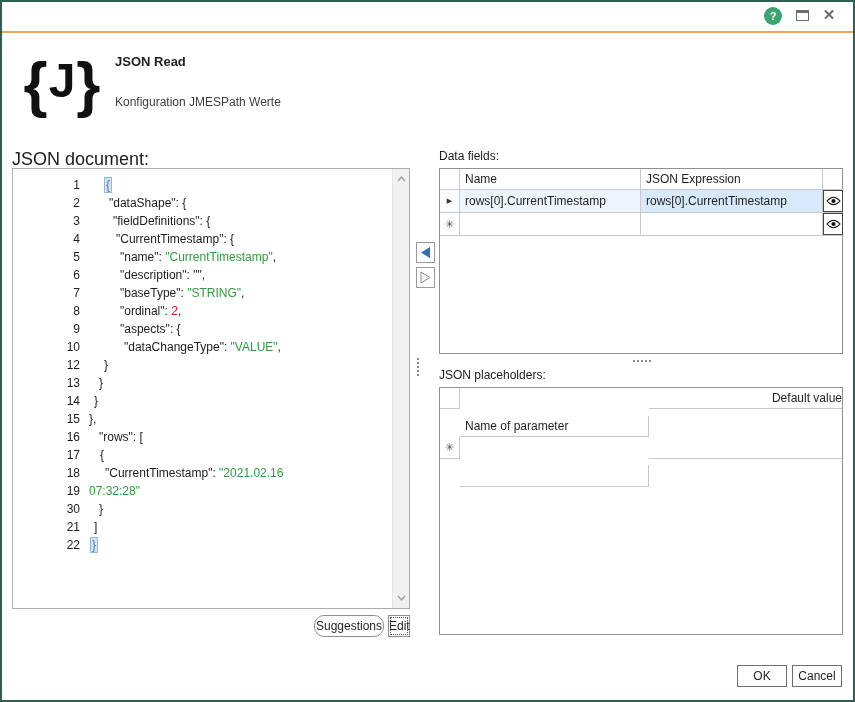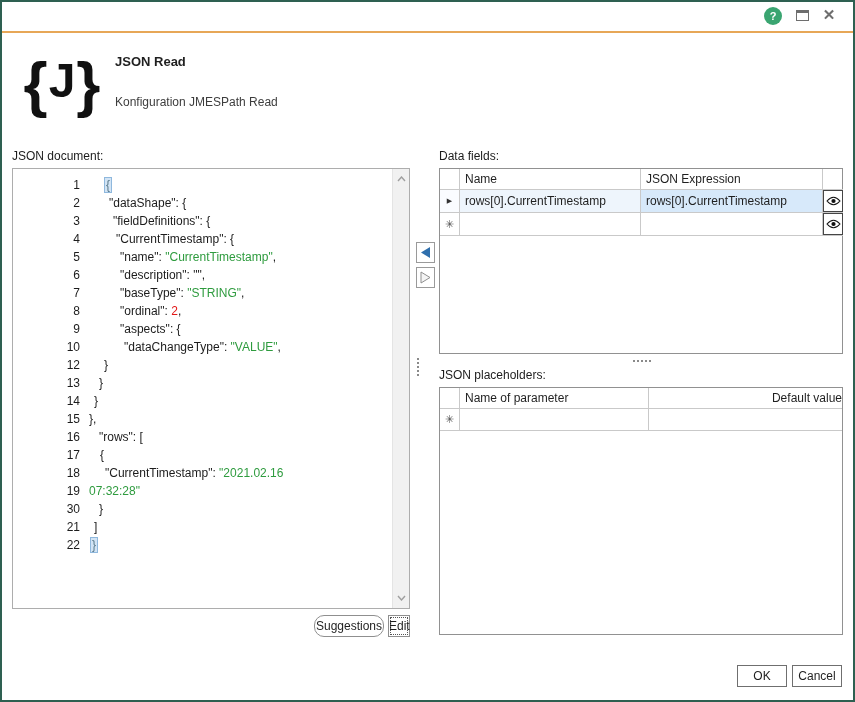--- a/index.html
+++ b/index.html
@@ -17,21 +17,21 @@
   .close-btn{ position:absolute; left:818px; top:3px; width:18px; height:20px; color:#6e6e6e; font-size:15px; font-weight:bold; line-height:20px; text-align:center; }
 
   
   .logo { position:absolute; left:22px; top:46px; width:76px; height:72px; display:flex; align-items:center; justify-content:center; color:#111; }
   .logo .br { font-size:62px; font-weight:600; line-height:70px; }
   .logo .lj { font-size:48px; font-weight:700; line-height:70px; margin:0 1px 6px 1px; }
   .htitle { position:absolute; left:113px; top:52px; font-size:13px; font-weight:bold; color:#1f1f1f; }
   .hsub   { position:absolute; left:113px; top:93px; font-size:12px; color:#3d3d3d; }
 
   
-  .ed-label { position:absolute; left:10px; top:147px; font-size:12px; color:#1c1c1c; }
+  .ed-label { position:absolute; left:10px; top:147px; font-size:18px; color:#1c1c1c; }
   .editor { position:absolute; left:10px; top:166px; width:398px; height:441px; border:1px solid #adadad; background:#fff; overflow:hidden; }
   .ed-lines { position:absolute; left:0; top:0; right:17px; bottom:0; padding-top:7px; }
   .ed-line { display:flex; height:18px; line-height:18px; font-size:12px; }
   .ed-line .ln { width:67px; text-align:right; color:#1c1c1c; flex:0 0 67px; }
   .ed-line .code { margin-left:9px; white-space:pre; }
   .tk-k { color:#1c1c1c; }
   .tk-s { color:#2e9b3e; }
   .tk-n { color:#e21717; }
   .tk-hl { color:#5a7a8a; background:#d2e4f5; border:1px solid #8fb8dd; padding:0 1px; }
   .ed-scroll { position:absolute; top:0; right:0; bottom:0; width:17px; background:#f1f1f1; border-left:1px solid #e4e4e4; }
@@ -67,21 +67,21 @@
   .g-cell { border-right:1px solid #c9c9c9; border-bottom:1px solid #c9c9c9; padding-left:5px; overflow:hidden; white-space:nowrap; }
   .g-cell:last-child { border-right:none; }
   .g-head .g-cell { height:21px; line-height:20px; }
   .g-ind { flex:0 0 20px; padding-left:0; text-align:center; }
 
   .df-grid .g-name { flex:0 0 181px; }
   .df-grid .g-expr { flex:0 0 182px; }
   .df-grid .g-eye  { flex:0 0 20px; padding:0; border-bottom:1px solid #c9c9c9; }
   .df-grid .g-body .g-cell { height:23px; line-height:22px; }
 
-  .ph-grid .g-name { flex:0 0 189px; }
+  .ph-grid .g-name { flex:0 0 189px;margin-top:28px; }
   .ph-grid .g-val  { flex:1;text-align:right; }
   .ph-grid .g-body .g-cell { height:22px; line-height:21px; }
 
   .row-sel .g-name { background:#eef5fc; }
   .row-sel .g-ind  { background:#fafcff; }
   .cell-sel { background:#d7e9fa; }
 
   .ind-current { font-size:7px; color:#333; line-height:22px; }
   .ind-new { font-size:11px; color:#555; }
 
@@ -102,21 +102,21 @@
     <div class="close-btn">✕</div>
   </div>
   <div class="accent-line"></div>
 
   <div class="logo">
     <span class="br">{</span>
       <span class="lj">J</span>
       <span class="br">}</span>
   </div>
   <div class="htitle">JSON Read</div>
-  <div class="hsub">Konfiguration JMESPath Read</div>
+  <div class="hsub">Konfiguration JMESPath Werte</div>
 
   <div class="ed-label">JSON document:</div>
   <div class="editor">
     <div class="ed-lines" id="ed-lines">
         <div class="ed-line">
           <div class="ln">1</div>
           <div class="code" style="padding-left: 15px;"><span class="tk-hl">{</span></div>
         </div>
         <div class="ed-line">
           <div class="ln">2</div>

